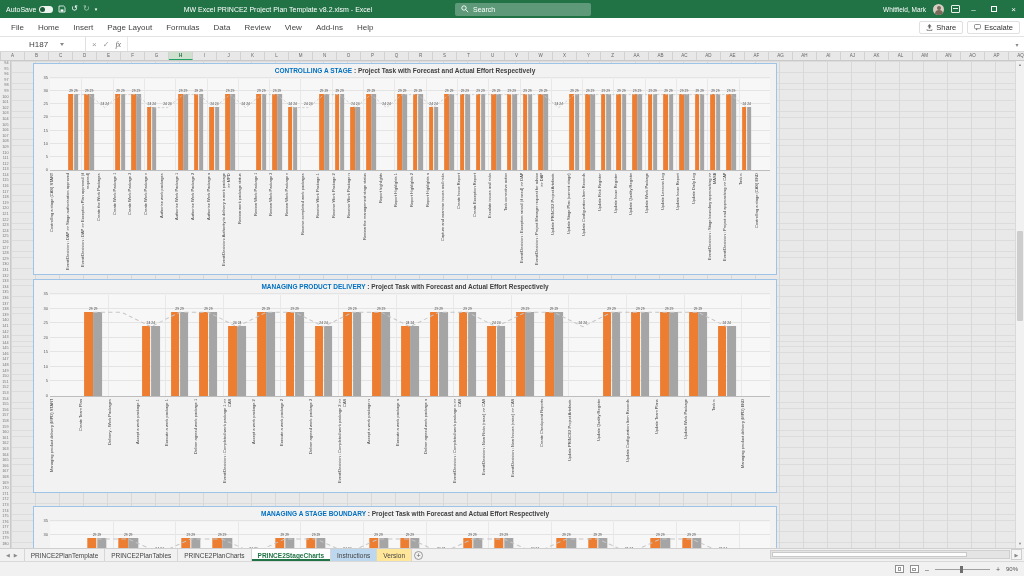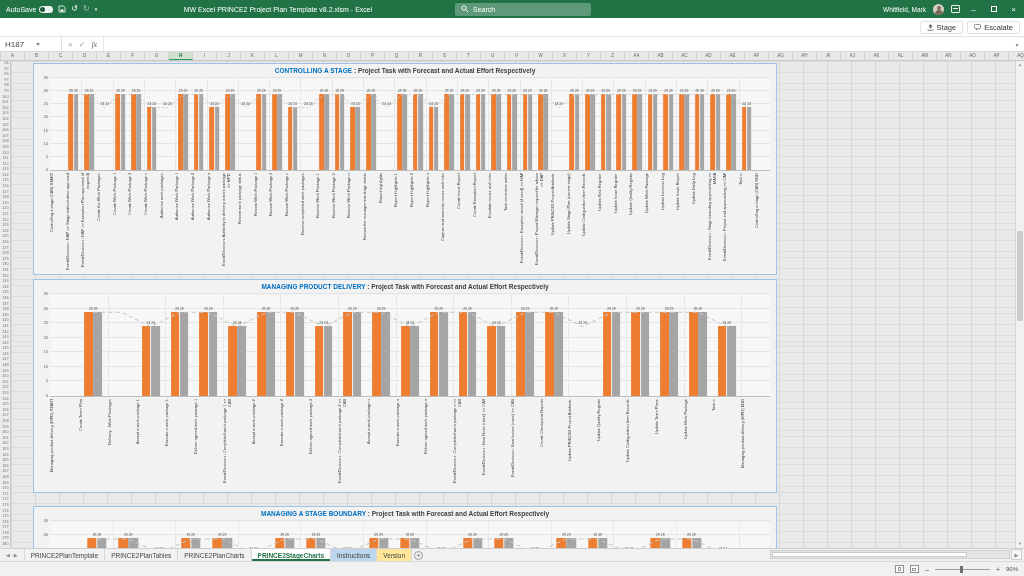--- a/index.html
+++ b/index.html
@@ -33,21 +33,21 @@
   
   .ribbon { position:absolute; top:18px; left:0; right:0; height:19px; background:#fff;
             border-bottom:1px solid #e3e3e3; display:flex; align-items:center; font-size:8px; color:#444; }
   .rtabs { display:flex; height:100%; align-items:center; padding-left:4px; }
   .rtab { padding:0 7px; line-height:19px; white-space:nowrap; }
   .rb-right { position:absolute; right:4px; display:flex; align-items:center; gap:4px; }
   .rb-btn { display:flex; align-items:center; gap:3px; border:1px solid #e0e0e0; border-radius:2px; padding:1px 6px; font-size:7.5px; color:#333; background:#fff; }
 
   
   .fbar { position:absolute; top:37px; left:0; right:0; height:15px; background:#fff; border-bottom:1px solid #d8d8d8;
-          display:flex; align-items:stretch; font-size:8px; color:#444; }
+          display:flex; align-items:stretch; font-size:8px; color:#444;padding-left:24px; }
   .namebox { width:62px; border-right:1px solid #e0e0e0; display:flex; align-items:center; padding-left:5px; gap:12px; }
   .nb-caret { width:0; height:0; border-left:2.5px solid transparent; border-right:2.5px solid transparent; border-top:3px solid #888; }
   .fx-group { display:flex; align-items:center; gap:6px; padding:0 6px; border-right:1px solid #e8e8e8; color:#9a9a9a; }
   .fx { font-style:italic; font-family:"Liberation Serif", serif; color:#6a6a6a; }
   .formula-input { flex:1; }
   .fbar-expand { width:14px; display:flex; align-items:center; justify-content:center; color:#888; font-size:6px; }
 
   
   .colheaders { position:absolute; top:52px; left:0; right:0; height:9px; background:#e8e8e8;
                 border-bottom:1px solid #c9c9c9; display:flex; font-size:4.5px; color:#666; }
@@ -160,27 +160,39 @@
       <span class="rdo-icon"></span>
       <span class="win-btn">–</span>
       <span class="win-btn">
           <span class="restore-glyph"></span>
         </span>
       <span class="win-btn">×</span>
     </div>
   </div>
 
   <div class="ribbon">
+    <div class="rtabs" id="ribbon-tabs">
+        <div class="rtab">File</div>
+        <div class="rtab">Home</div>
+        <div class="rtab">Insert</div>
+        <div class="rtab">Page Layout</div>
+        <div class="rtab">Formulas</div>
+        <div class="rtab">Data</div>
+        <div class="rtab">Review</div>
+        <div class="rtab">View</div>
+        <div class="rtab">Add-ins</div>
+        <div class="rtab">Help</div>
+      </div>
     <div class="rb-right">
       <span class="rb-btn">
         <svg width="7" height="7" viewBox="0 0 7 7">
             <path d="M3.5 0 L5.6 2.6 H4.3 V4.6 H2.7 V2.6 H1.4 Z" fill="#666"></path>
             <path d="M1 5.2 V6.4 H6 V5.2" fill="none" stroke="#666" stroke-width="0.7"></path>
           </svg>
-        <span>Stage</span>
+        <span>Share</span>
       </span>
       <span class="rb-btn">
         <svg width="7" height="7" viewBox="0 0 7 7">
             <rect x="0.5" y="0.5" width="6" height="4.2" rx="1" fill="none" stroke="#666" stroke-width="0.7"></rect>
             <path d="M2 4.7 L2 6.5 L3.8 4.7 Z" fill="#666"></path>
           </svg>
         <span>Escalate</span>
       </span>
     </div>
   </div>

